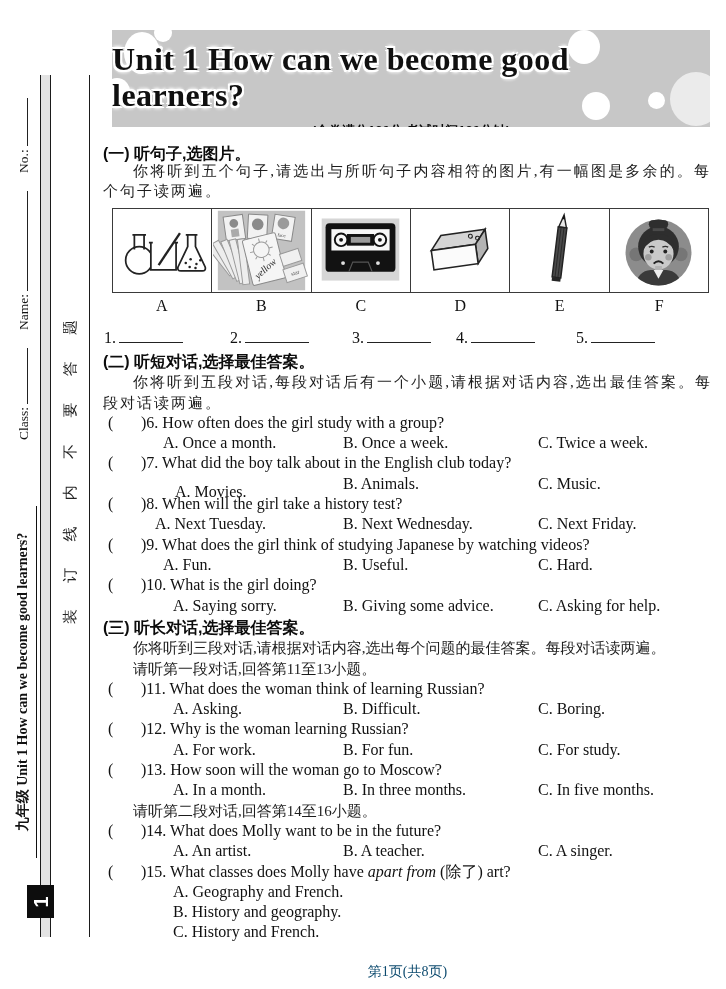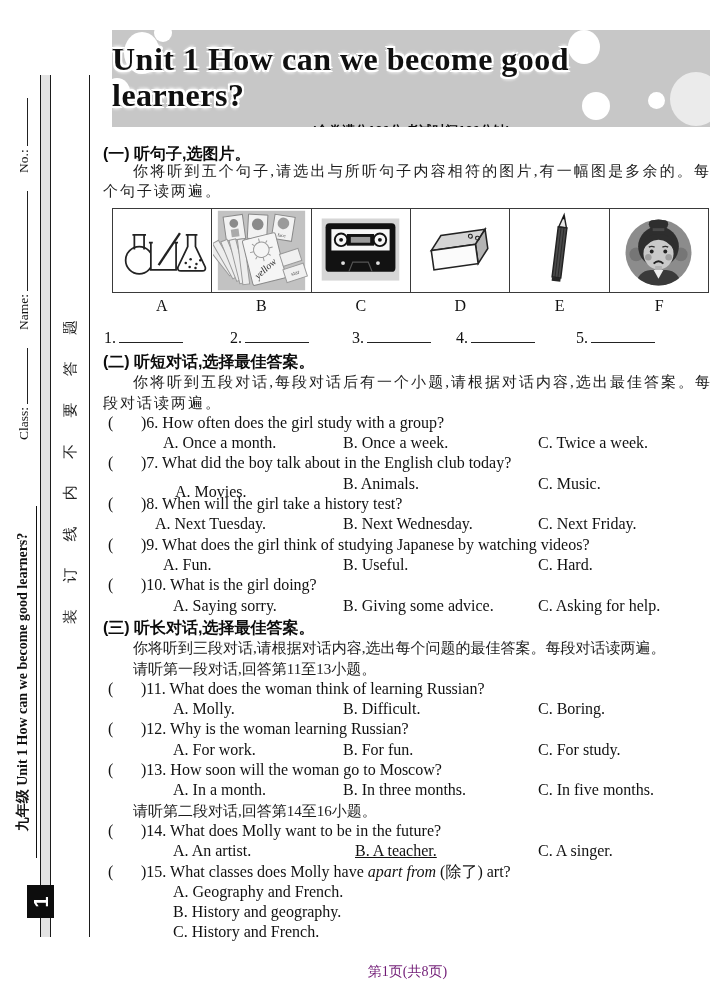--- a/index.html
+++ b/index.html
@@ -49,21 +49,21 @@
   
   .pic-table{left:112px;top:208px;width:597px;height:85px;display:flex;border:1px solid #3a3a3a;box-sizing:border-box;}
   .pic-cell{flex:1;border-left:1px solid #3a3a3a;display:flex;align-items:center;justify-content:center;
             box-sizing:border-box;background:#fff;}
   .pic-cell:first-child{border-left:none;}
   .letters{left:112px;top:297px;width:597px;display:flex;font-size:16px;}
   .letters span{flex:1;text-align:center;}
   .blanks{left:104px;top:329px;width:610px;height:20px;font-size:16px;}
   .blank-item{position:absolute;top:0;white-space:nowrap;}
   .blank-line{display:inline-block;width:64px;height:13px;border-bottom:1.5px solid #222;margin-left:3px;}
-  .footer{left:103px;top:963px;width:609px;text-align:center;font-size:14px;color:#701a75;}
+  .footer{left:103px;top:963px;width:609px;text-align:center;font-size:14px;color:#0c4a6e;}
 </style>
 </head>
 <body>
 
 <div class="page">
 
   <div class="rot side-fields"><span class="sfield"><span>Class:</span><span class="sblank" style="width: 56px;"></span></span><span class="sfield"><span>Name:</span><span class="sblank" style="width: 100px;"></span></span><span class="sfield"><span>No.:</span><span class="sblank" style="width: 48px;"></span></span></div>
   <div class="rot side-title">九年级 Unit 1 How can we become good learners?</div>
   <div class="abs binding-strip"></div>
   <div class="rot binding-text">
@@ -316,21 +316,21 @@
     <div id="part3-items">
         <div class="hintline">
           <span>请听第一段对话,回答第11至13小题。</span>
         </div>
         <div>
           <div class="qline">
             <span class="paren">(</span>
             <span class="qtext">)11. What does the woman think of learning Russian?</span>
           </div>
           <div class="optrow">
-            <span class="opt" style="left: 70px;">A. Molly.</span>
+            <span class="opt" style="left: 70px;">A. Asking.</span>
             <span class="opt" style="left: 240px;">B. Difficult.</span>
             <span class="opt" style="left: 435px;">C. Boring.</span>
           </div>
         </div>
         <div>
           <div class="qline">
             <span class="paren">(</span>
             <span class="qtext">)12. Why is the woman learning Russian?</span>
           </div>
           <div class="optrow">
@@ -353,21 +353,21 @@
         <div class="hintline">
           <span>请听第二段对话,回答第14至16小题。</span>
         </div>
         <div>
           <div class="qline">
             <span class="paren">(</span>
             <span class="qtext">)14. What does Molly want to be in the future?</span>
           </div>
           <div class="optrow">
             <span class="opt" style="left: 70px;">A. An artist.</span>
-            <span class="opt" style="left: 252px; text-decoration: underline;">B. A teacher.</span>
+            <span class="opt" style="left: 240px;">B. A teacher.</span>
             <span class="opt" style="left: 435px;">C. A singer.</span>
           </div>
         </div>
         <div>
           <div class="qline">
             <span class="paren">(</span>
             <span class="qtext">)15. What classes does Molly have <i>apart from</i> (除了) art?</span>
           </div>
           <div class="optrow">
             <span class="opt" style="left: 70px;">A. Geography and French.</span>

